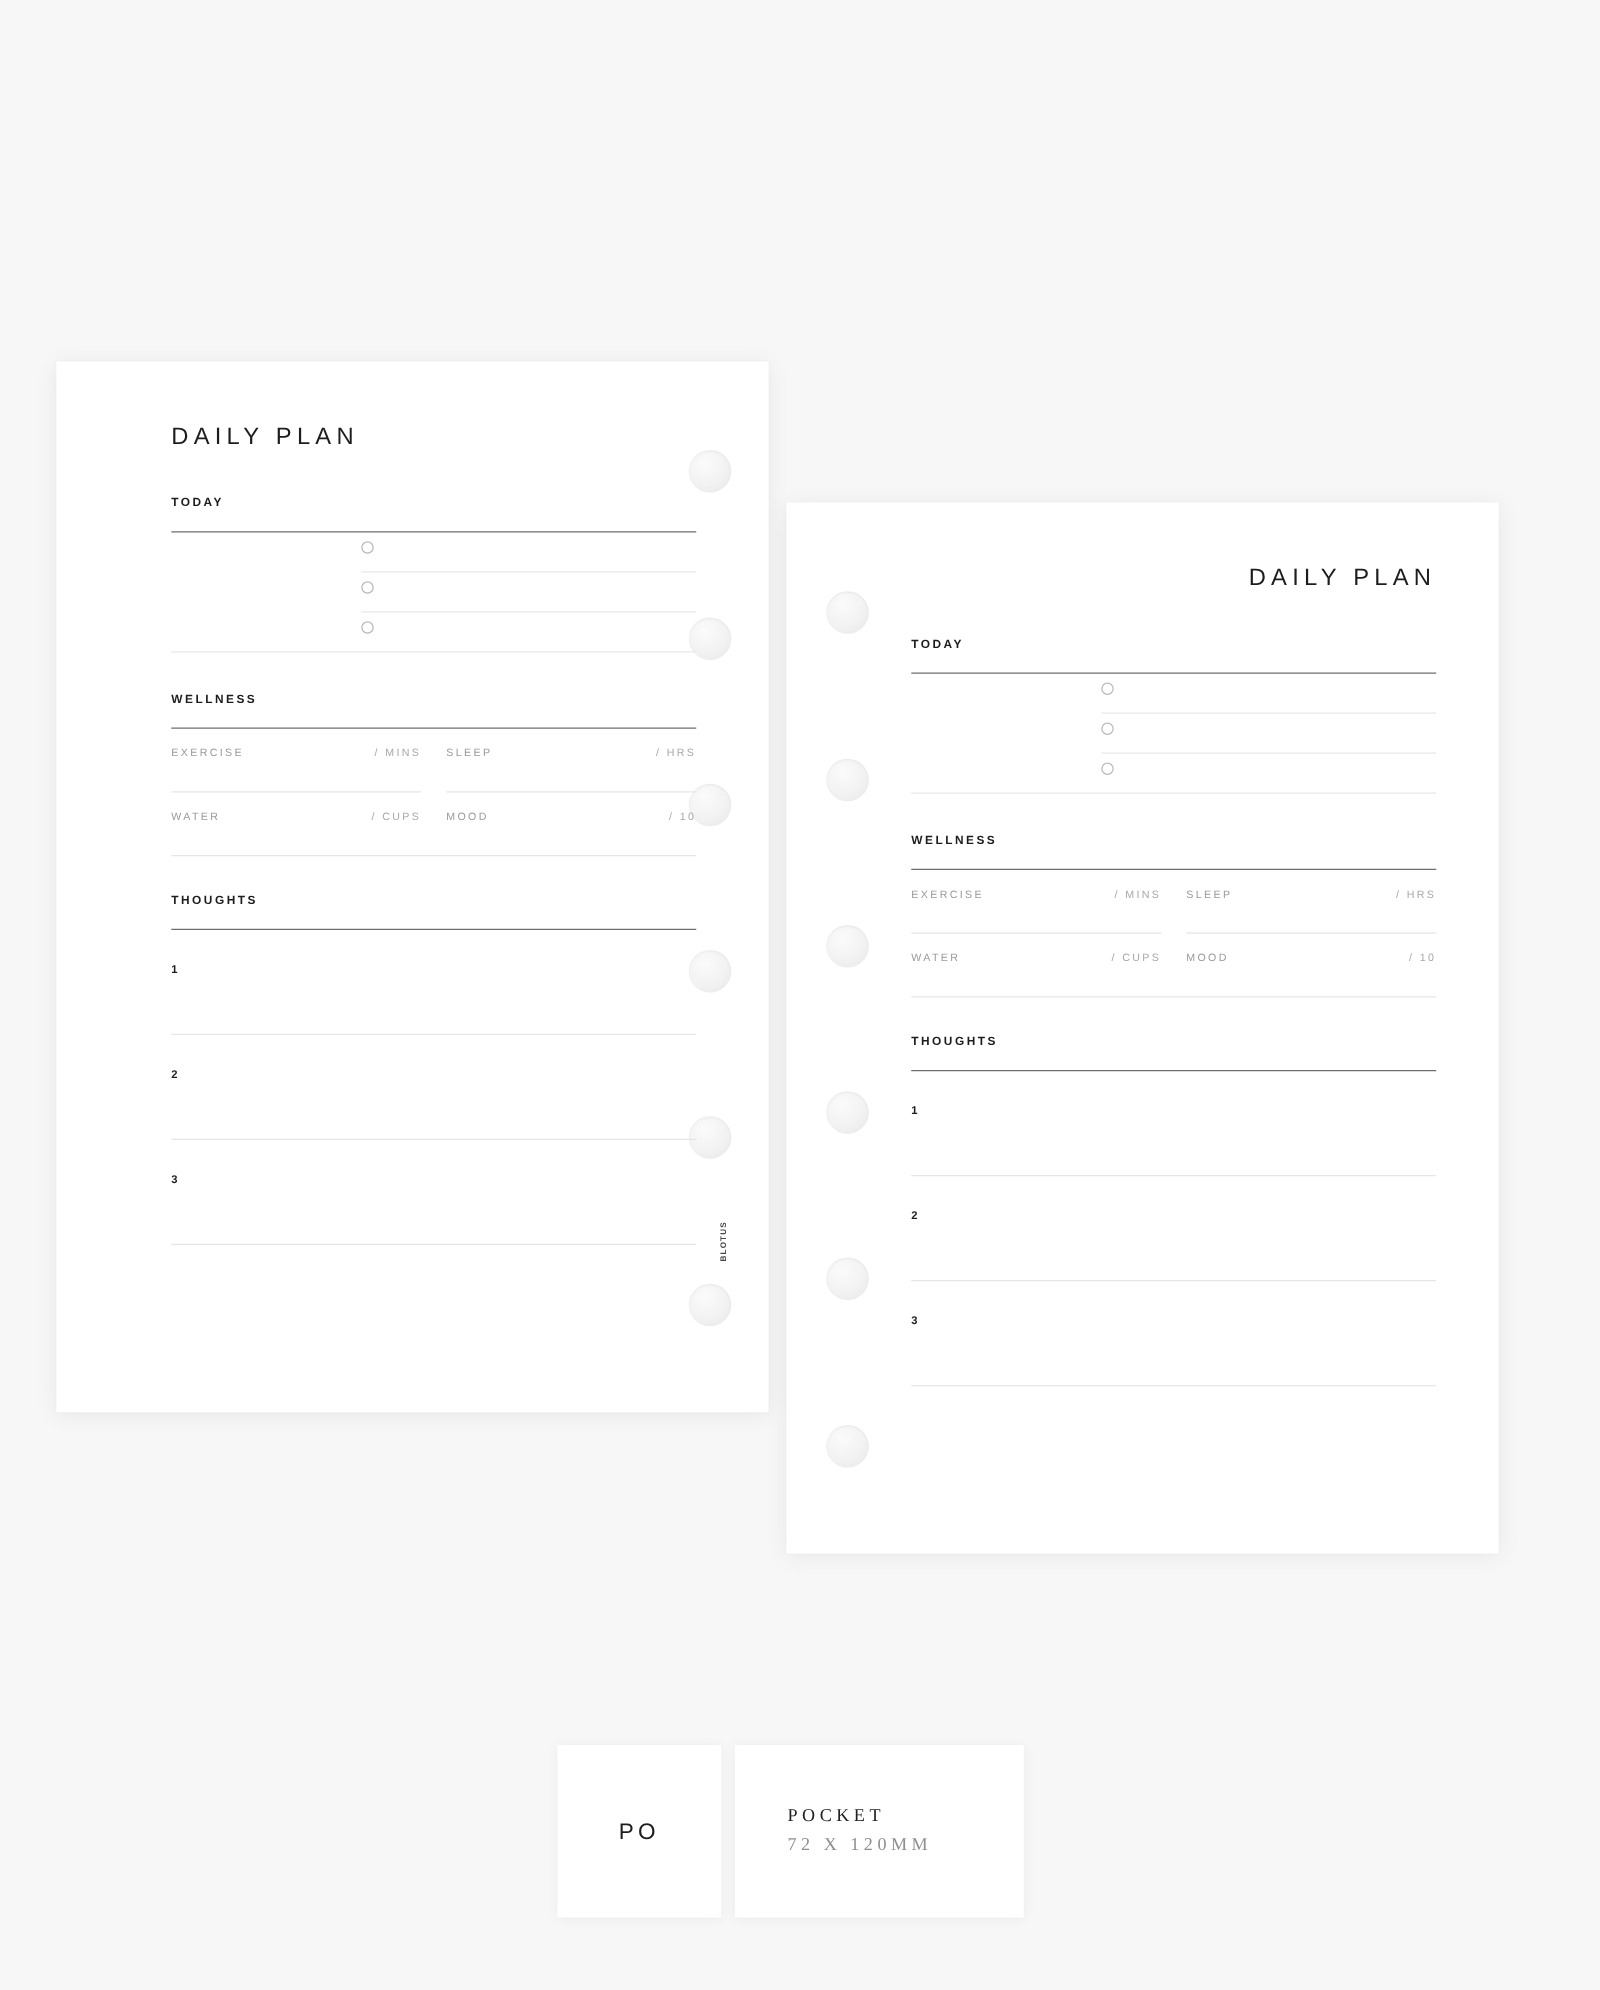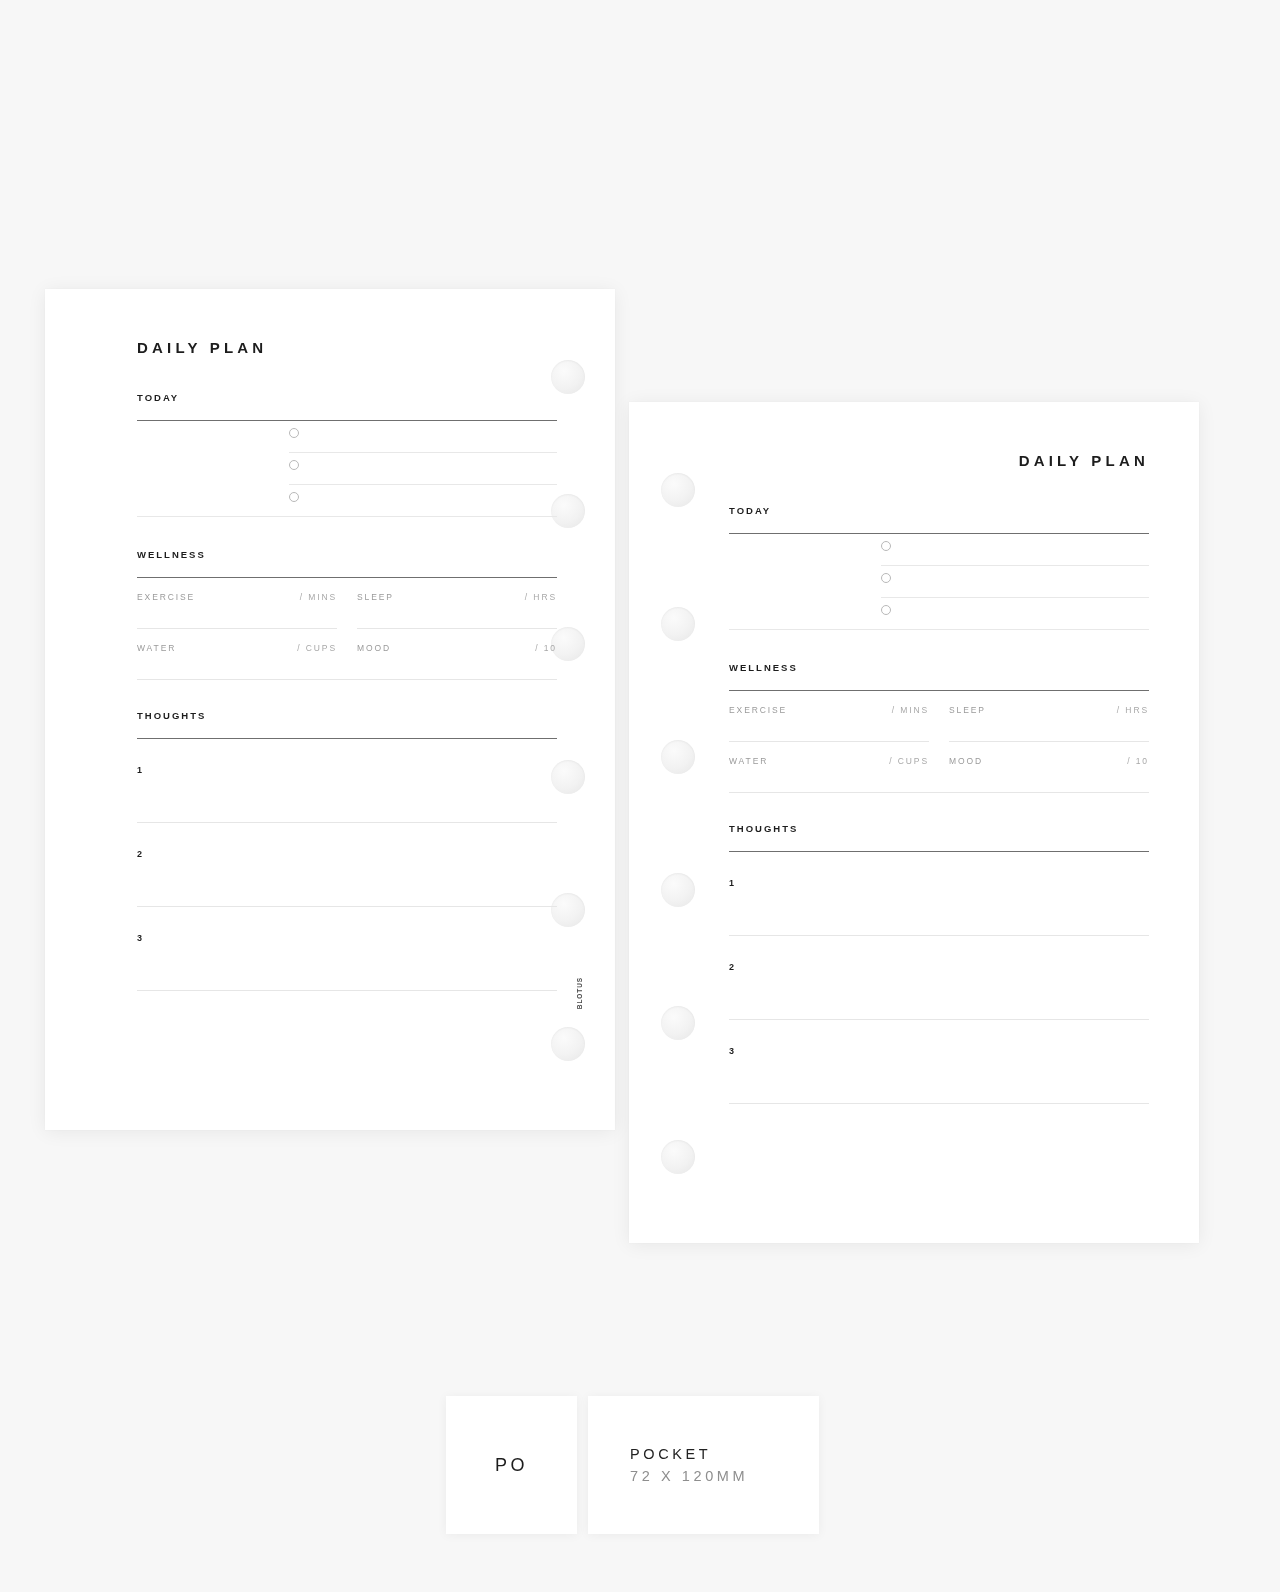--- a/index.html
+++ b/index.html
@@ -44,23 +44,23 @@
     text-orientation: mixed;
   }
   .brand-left  { left: 531px; top: 688px; transform: rotate(180deg); }
 
   
   .content { position: absolute; }
   .content-left  { left: 92px; top: 50px; width: 420px; }
   .content-right { left: 100px; top: 50px; width: 420px; }
 
   .page-title {
-    font-size: 15px;
+    font-size: 19px;
     letter-spacing: 4.2px;
-    font-weight: 700;
+    font-weight: 400;
     color: #1d1d1d;
   }
   .align-right { text-align: right; }
 
   .section-label {
     font-size: 9.5px;
     letter-spacing: 2px;
     font-weight: 700;
     color: #1d1d1d;
   }
@@ -162,20 +162,21 @@
   }
   .badge-info {
     width: 231px;
     margin-left: 11px;
     background: #ffffff;
     display: flex;
     flex-direction: column;
     justify-content: center;
     padding-left: 42px;
     box-shadow: 0 1px 10px rgba(0,0,0,0.05);
+    font-family: Liberation Serif, serif;
   }
   .badge-name {
     font-size: 14.5px;
     letter-spacing: 3.6px;
     color: #222;
     margin-bottom: 6px;
   }
   .badge-size {
     font-size: 14.5px;
     letter-spacing: 3.6px;

